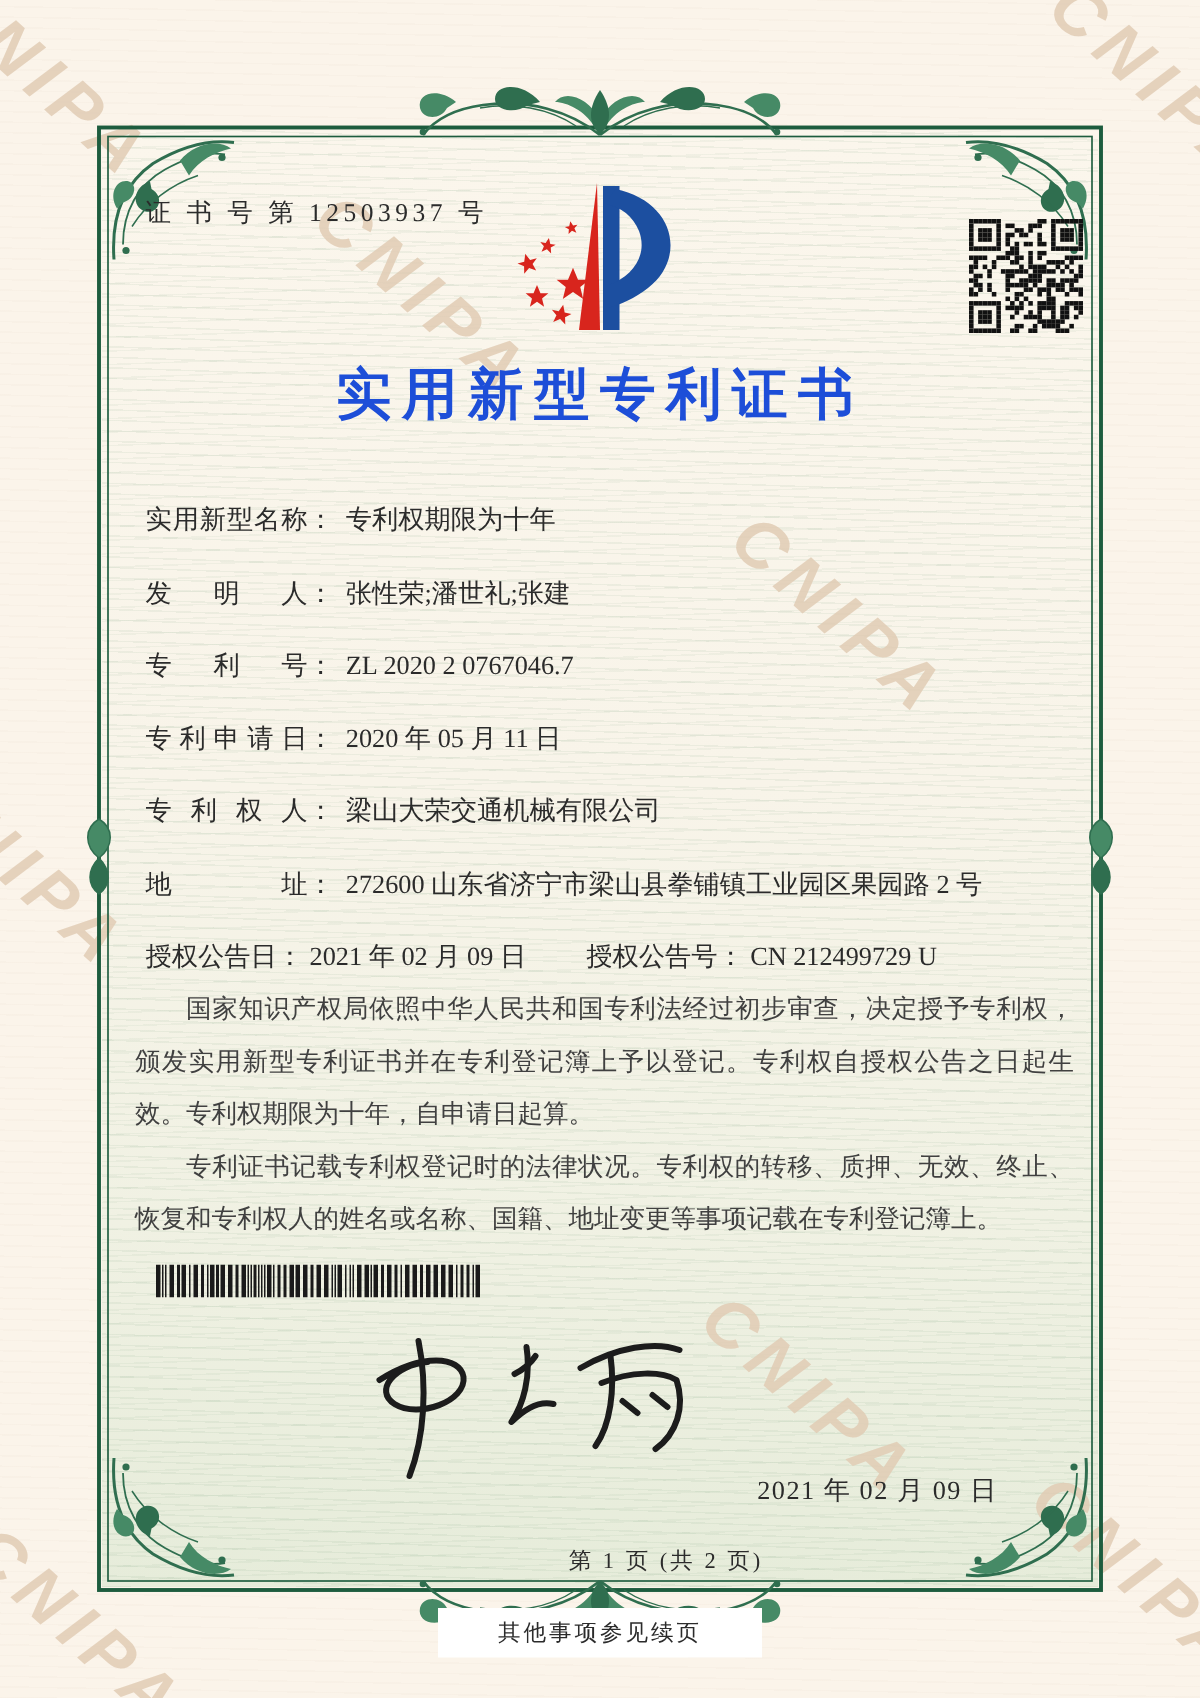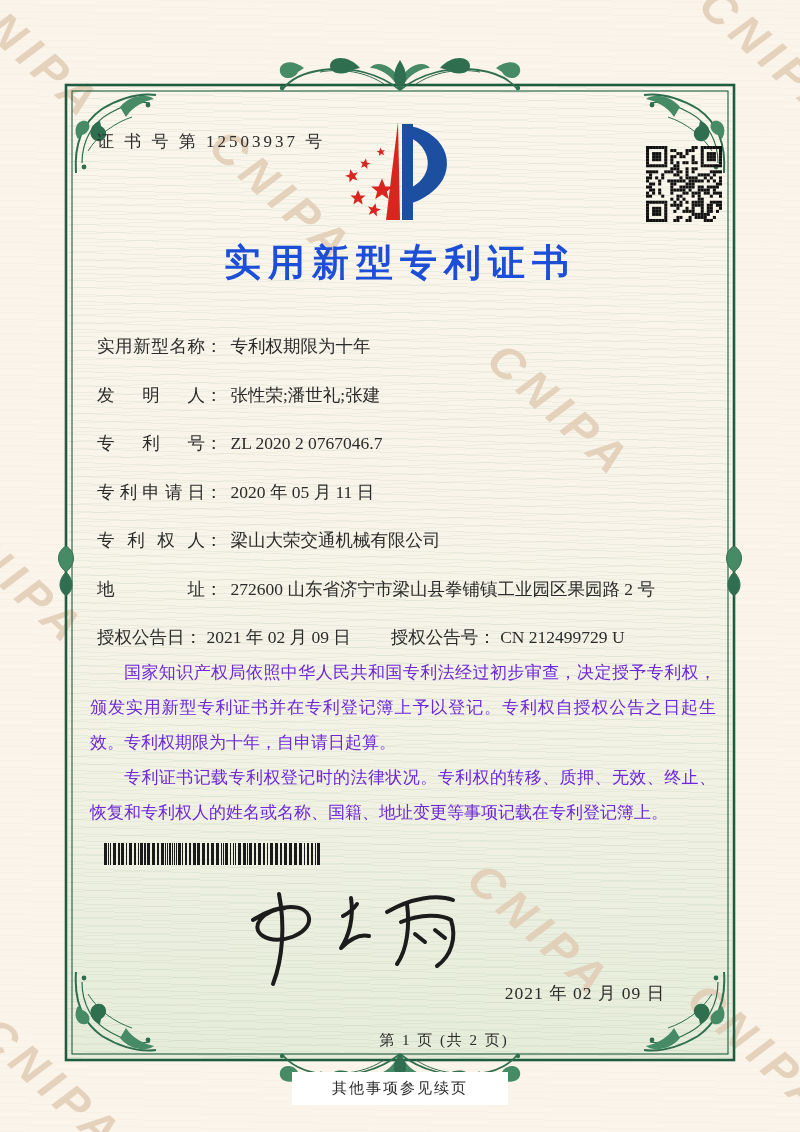--- a/index.html
+++ b/index.html
@@ -38,21 +38,21 @@
     font-size:37px;font-weight:bold;letter-spacing:7px;color:#1d4ed8;
   }
   .fields{position:absolute;left:97px;top:334px;width:620px;font-size:17.5px;}
   .frow{display:flex;margin-bottom:24.5px;line-height:24px;white-space:nowrap;}
   .flabel{display:inline-block;width:108px;text-align:justify;text-align-last:justify;}
   .fcolon{margin-right:8px;}
   .grant{display:flex;line-height:24px;white-space:nowrap;}
   .grant .pair2{margin-left:40px;}
   .paras{
     position:absolute;left:90px;top:655px;width:626px;
-    font-size:17px;line-height:35px;text-align:justify;color:#6d28d9;
+    font-size:17px;line-height:35px;text-align:justify;color:#404040;
   }
   .paras p{margin:0;text-indent:2em;}
   .barcode{position:absolute;left:104px;top:843px;}
   .sig-block{position:absolute;left:112px;top:910px;font-size:17px;line-height:33px;letter-spacing:2px;}
   .sig-script{position:absolute;left:215px;top:872px;}
   .grant-date{position:absolute;left:460px;top:981px;width:250px;text-align:center;font-size:17.5px;letter-spacing:1px;}
   .page-info{position:absolute;left:0;top:1031px;width:800px;text-align:center;font-size:15px;letter-spacing:2px;margin-left:44px;}
   .note-box{
     position:absolute;left:50%;top:1072px;transform:translateX(-50%);
     background:#ffffff;padding:7px 40px;font-size:15px;letter-spacing:2px;white-space:nowrap;

